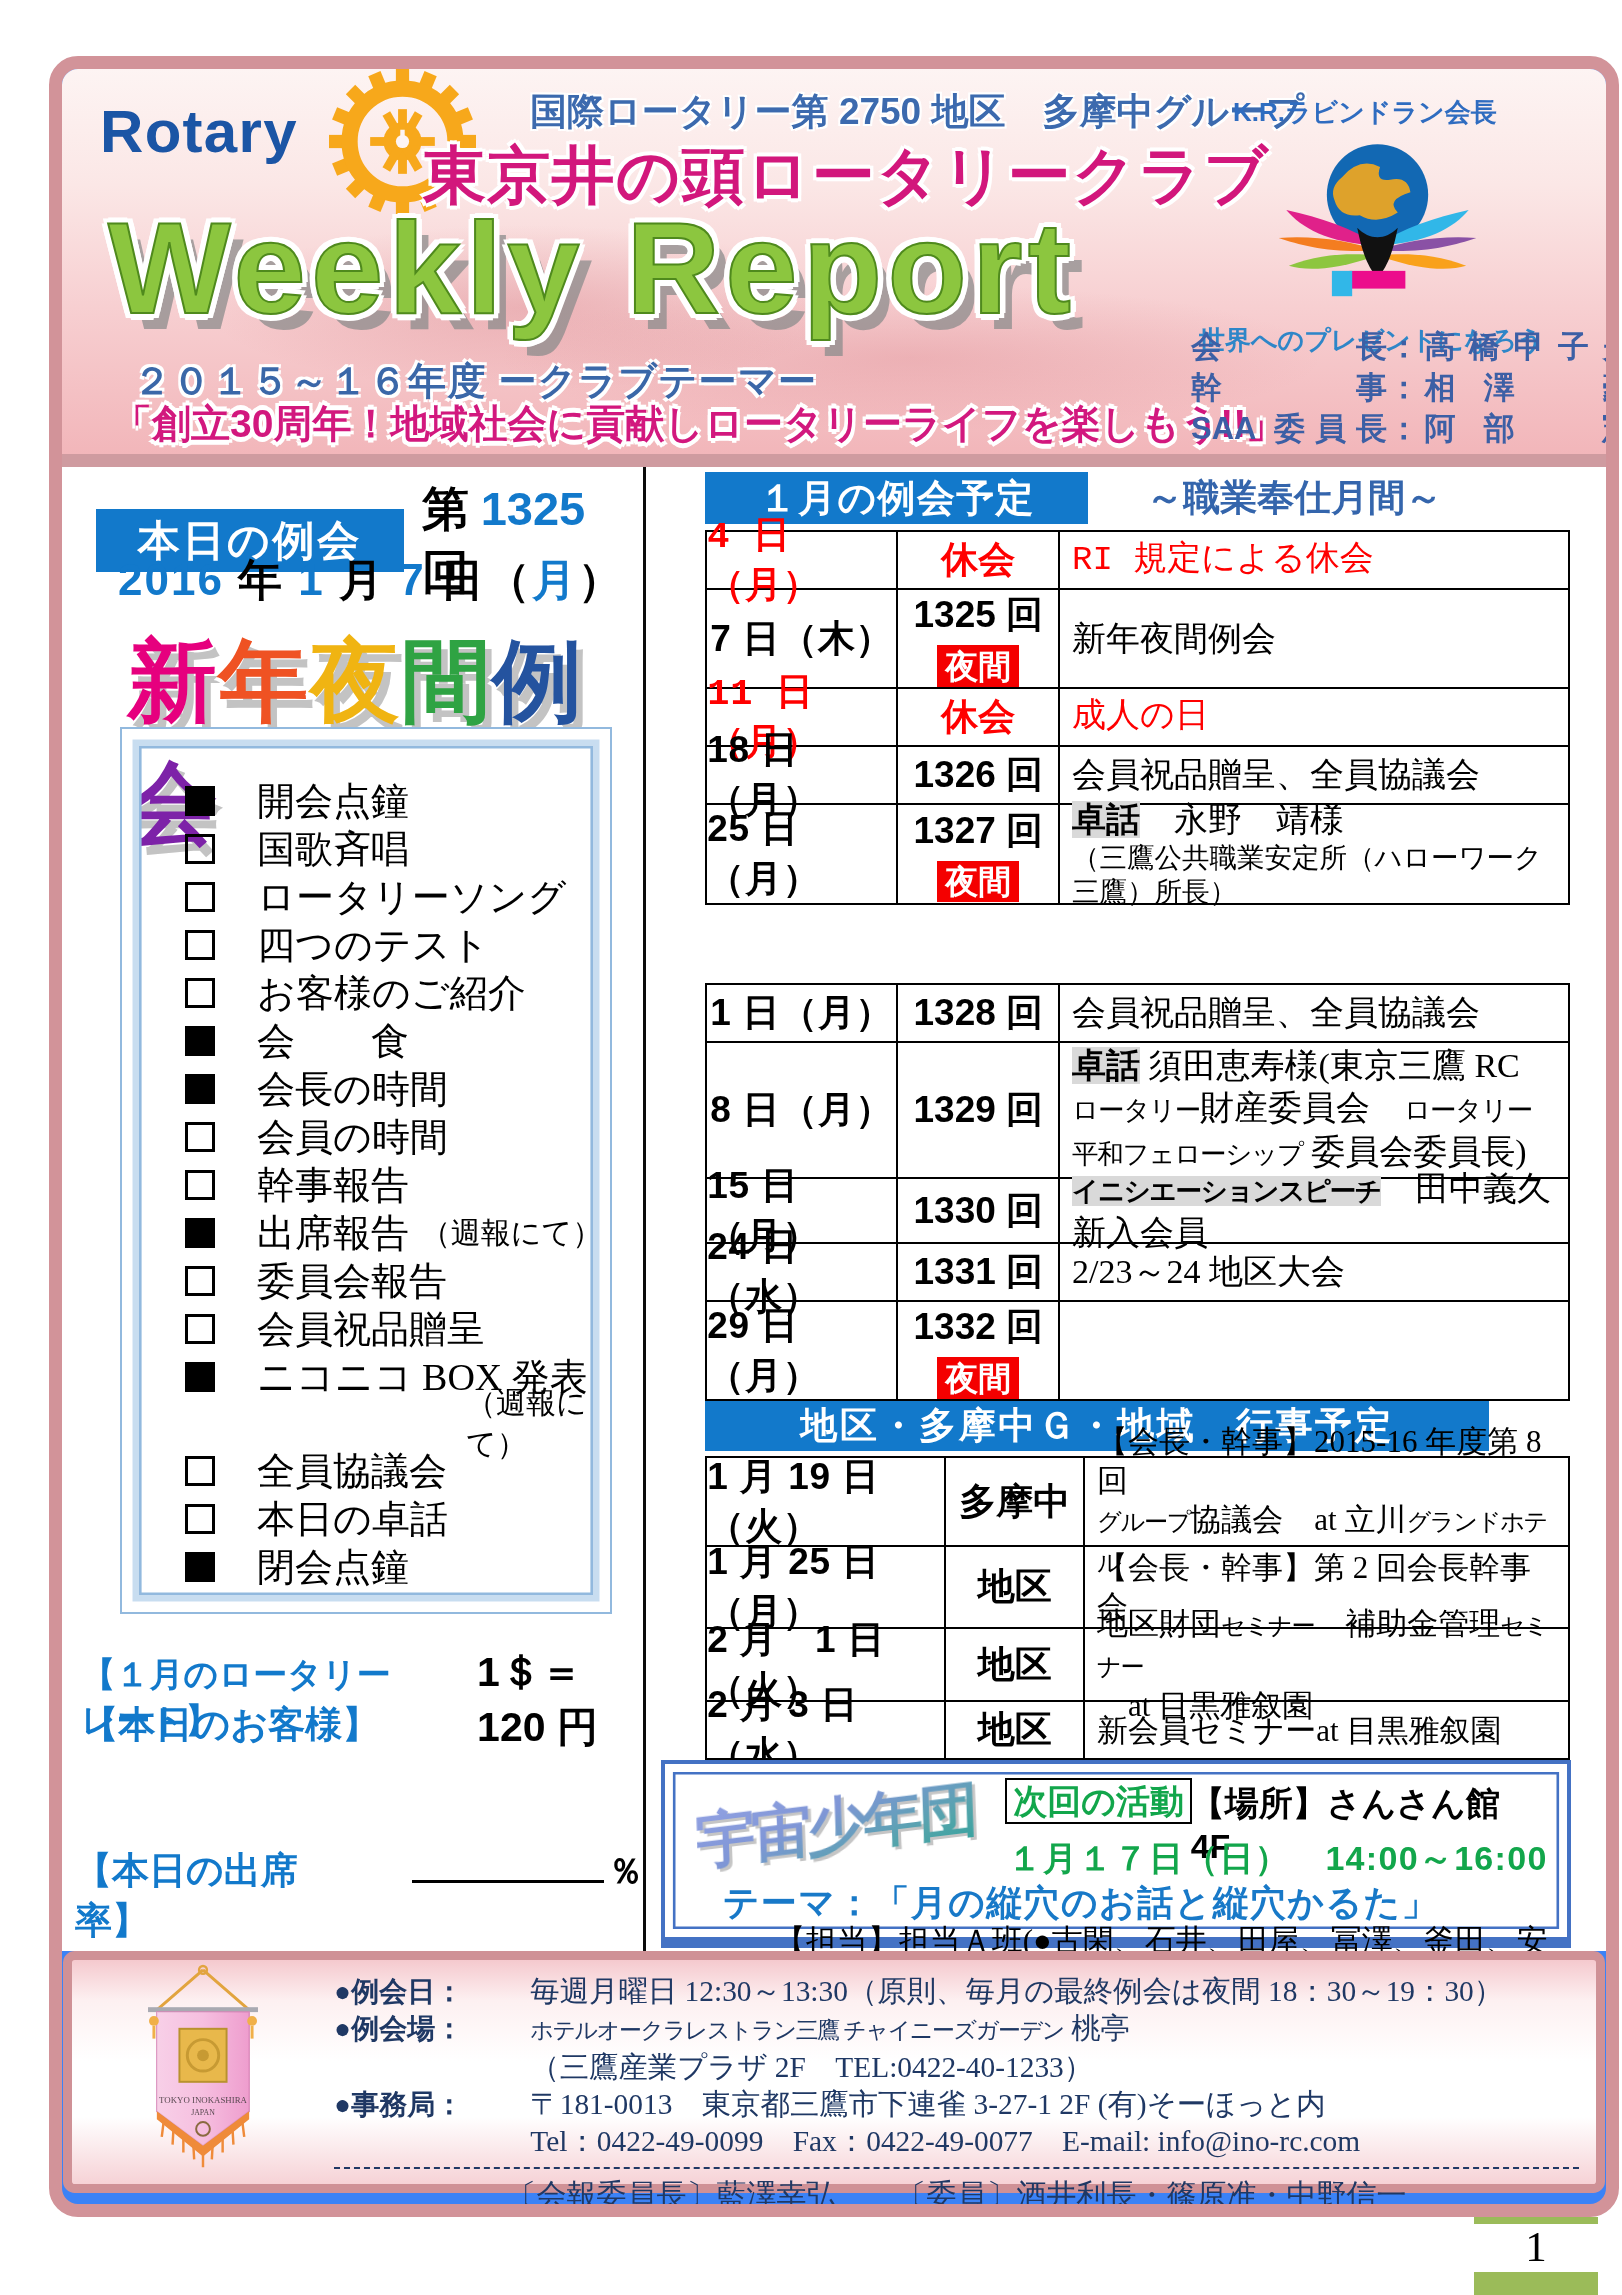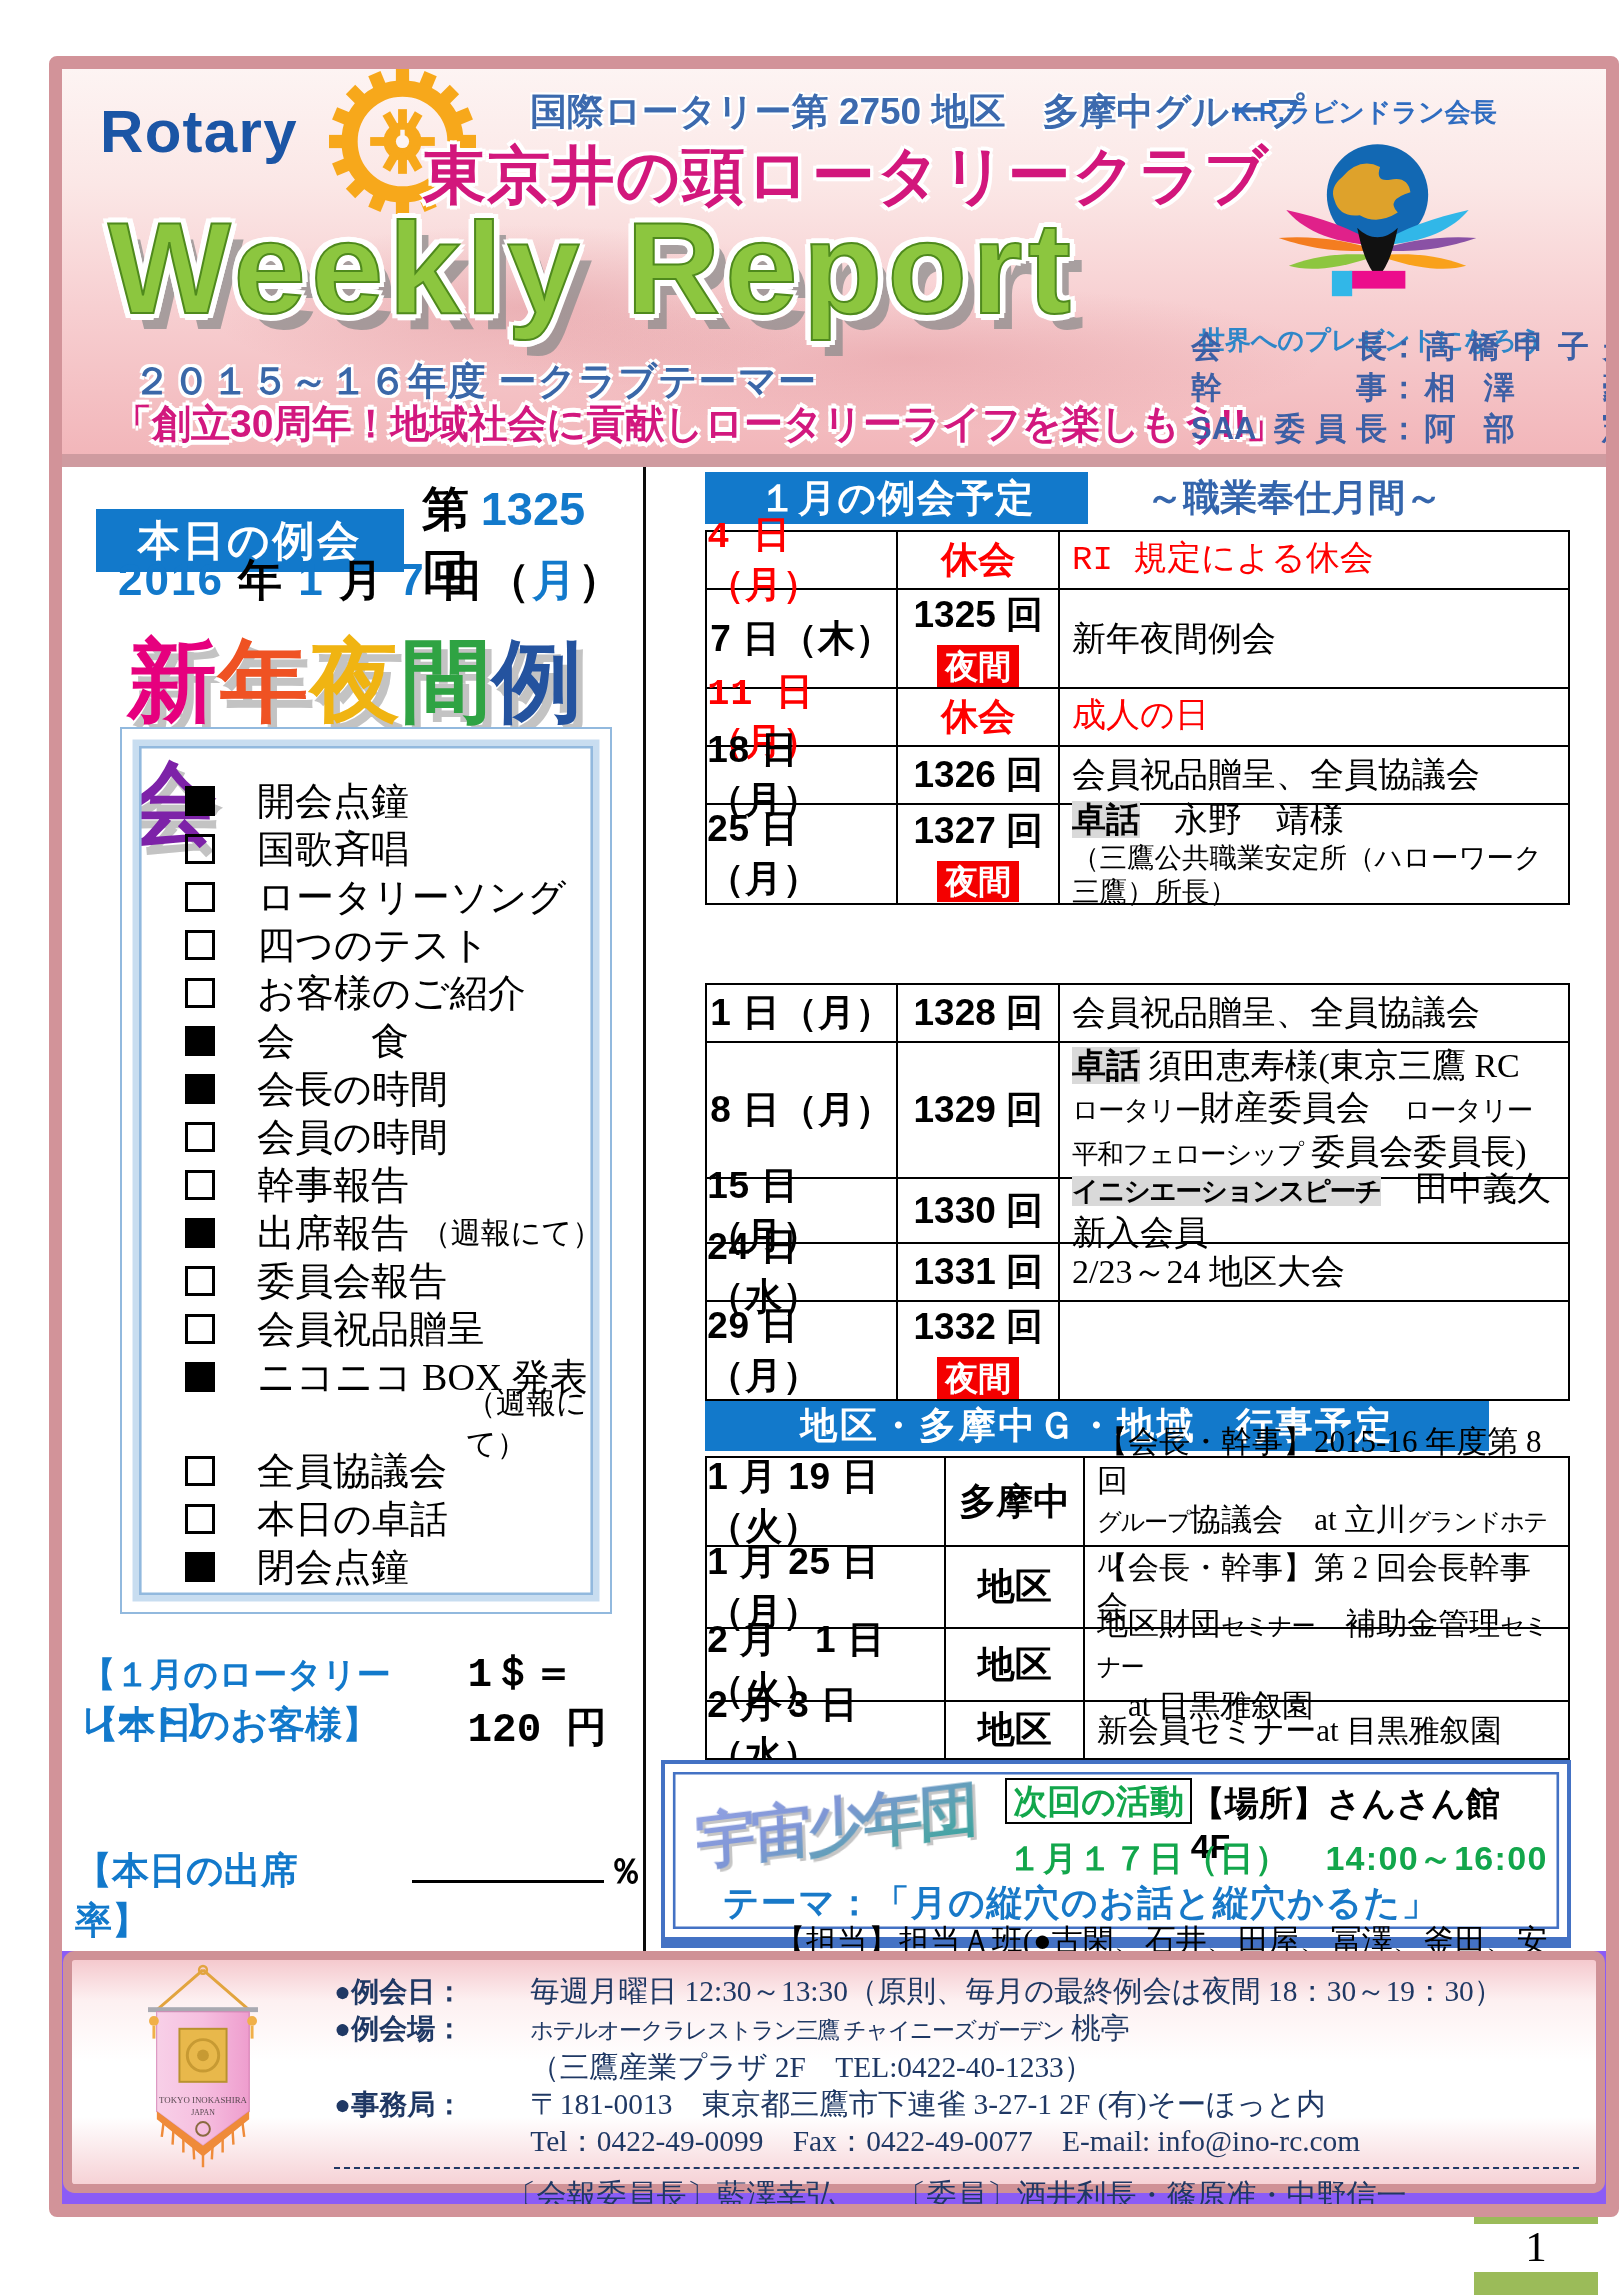--- a/index.html
+++ b/index.html
@@ -1,19 +1,19 @@
 <!DOCTYPE html>
 <html style="font-size:10.5px"><head>
 <meta charset="utf-8">
 <style>
   html,body{margin:0;padding:0;background:#fff;}
   .page{position:relative;width:1622px;height:2295px;background:#fff;overflow:hidden;
         font-family:"Liberation Sans",sans-serif;}
   .frame{position:absolute;left:49px;top:56px;width:1544px;height:2135px;
-         border:13px solid #d29399;border-radius:8px;background:#8b5cf6;overflow:hidden;}
+         border:13px solid #d29399;border-radius:29px;background:#3b82f6;overflow:hidden;}
 
   
   .header{position:relative;height:385px;border-bottom:13px solid #cf9ba0;
           background:linear-gradient(180deg,#fdf4f3 0%,#fbe7e6 30%,#f7cfd1 62%,#f2b6ba 100%);}
   .header:before{content:"";position:absolute;inset:0;
      background:radial-gradient(ellipse 458px 118px at 30% 62%,rgba(200,90,100,.25),transparent 70%),
                 radial-gradient(ellipse 589px 105px at 55% 75%,rgba(205,100,110,.22),transparent 70%);}
   .rotary-word{position:absolute;left:38px;top:27.5px;font-size:60px;font-weight:bold;color:#1b55a5;letter-spacing:1.3px;}
   .gear{position:absolute;left:267px;top:-1.3px;width:147px;height:147px;}
   .district-line{position:absolute;left:468px;top:18.3px;font-size:37px;font-weight:bold;color:#3c6aae;
@@ -55,21 +55,21 @@
   .event-title span{text-shadow:6.5px 9.2px 0 #c3c3c3,-2.6px -2.6px 0 #fff,2.6px -2.6px 0 #fff,-2.6px 2.6px 0 #fff,2.6px 2.6px 0 #fff;}
   .checklist{position:absolute;left:58px;top:260px;width:492px;height:887px;
      border:2.6px solid #92b9de;box-shadow:inset 0 0 0 10.5px #fff,inset 0 0 0 17px #c8ddf0,inset 0 0 0 19.6px #92b9de;
      padding:48px 0 0 63px;box-sizing:border-box;font-family:"Liberation Serif",serif;}
   .ck-item{display:flex;align-items:center;height:48px;font-size:38px;color:#000;}
   .ck-box{flex:0 0 auto;width:30px;height:30px;border:3.3px solid #000;margin-right:42px;box-sizing:border-box;}
   .ck-box.on{background:#000;}
   .ck-note{font-size:30px;margin-left:11.8px;}
   .ck-noteline{height:46px;font-size:30px;padding-left:281px;display:flex;align-items:center;}
   .rate-line{position:absolute;left:19.6px;top:1178px;font-size:34px;font-weight:bold;color:#1279cb;display:flex;align-items:baseline;}
-  .rate-value{margin-left:67px;color:#000;font-family:Liberation Mono, monospace;font-size:41px;font-weight:bold;}
+  .rate-value{margin-left:67px;color:#000;font-family:Liberation Sans, sans-serif;font-size:41px;font-weight:bold;}
   .guests-line{position:absolute;left:19.6px;top:1233px;font-size:37px;font-weight:bold;color:#1279cb;}
   .attend-line{position:absolute;left:13px;top:1379px;font-size:37px;font-weight:bold;color:#1279cb;display:flex;align-items:baseline;}
   .attend-blank{display:inline-block;width:222px;border-bottom:3.9px solid #000;margin-left:79px;}
   .attend-suffix{color:#000;font-size:35px;margin-left:3.9px;}
 
   
   .sec-head{position:absolute;display:flex;align-items:center;}
   .sec-box{background:#1279cb;color:#fff;font-weight:bold;display:flex;align-items:center;justify-content:center;}
   .jan-head{left:59px;top:5.2px;}
   .jan-head .sec-box{width:383px;height:52px;font-size:38px;letter-spacing:1.3px;}

